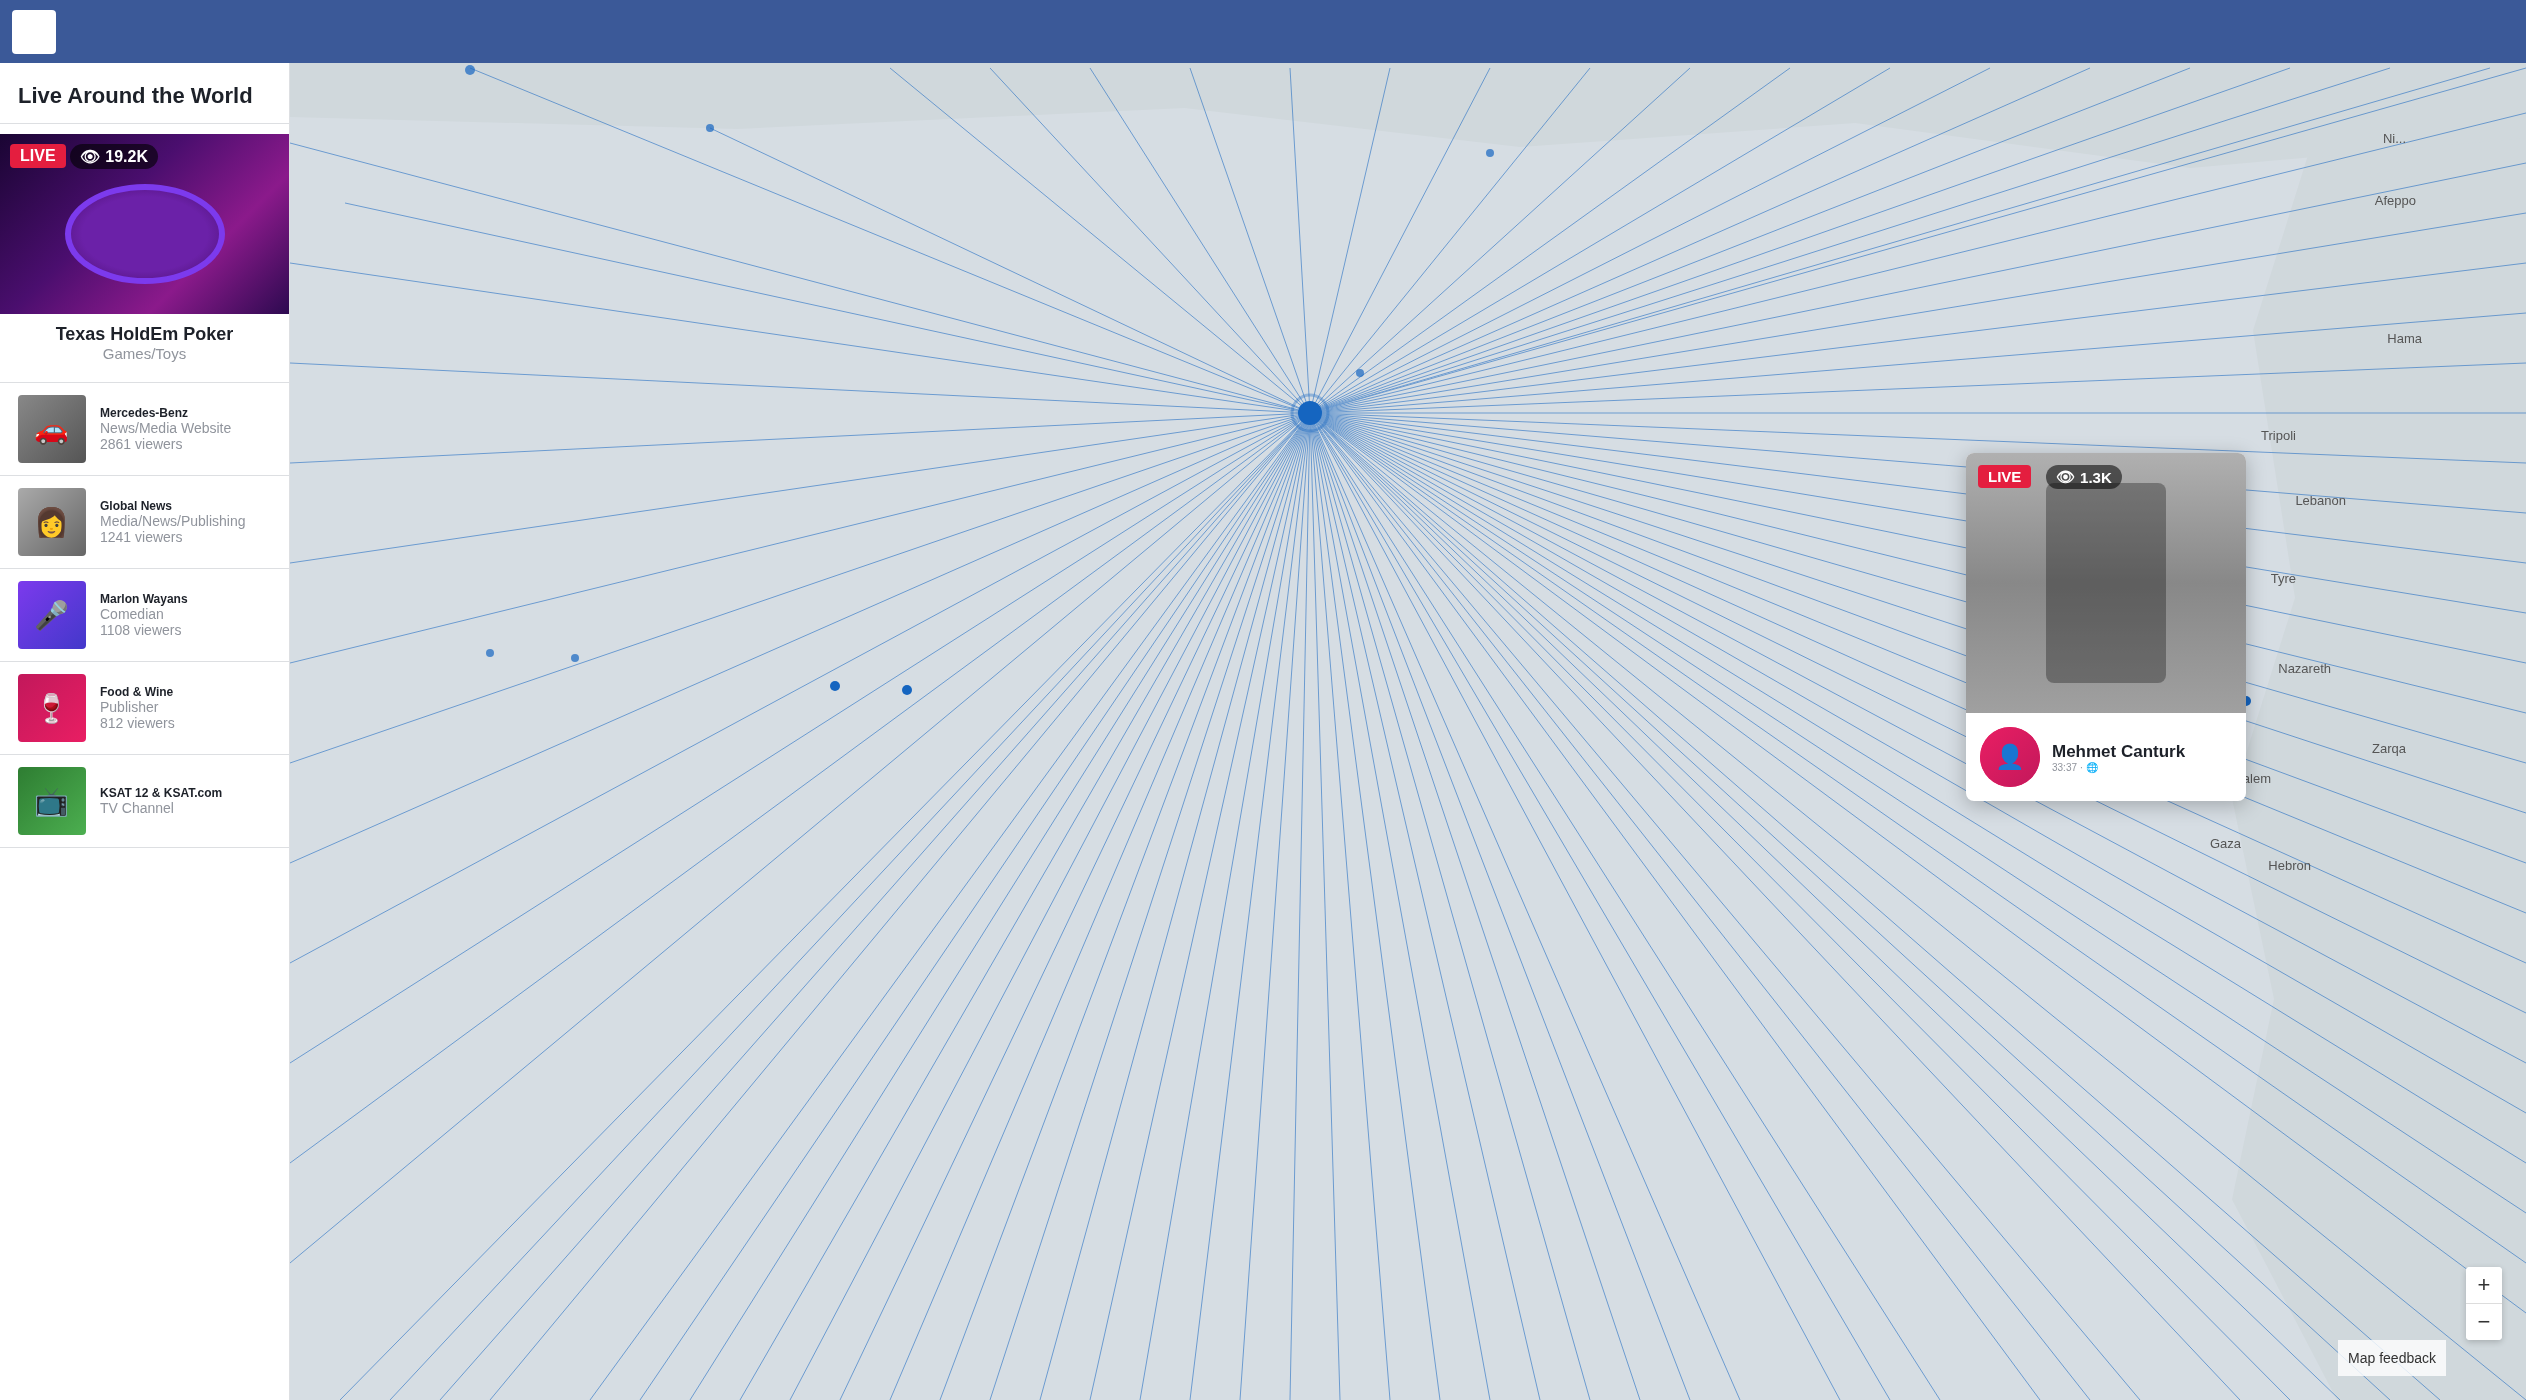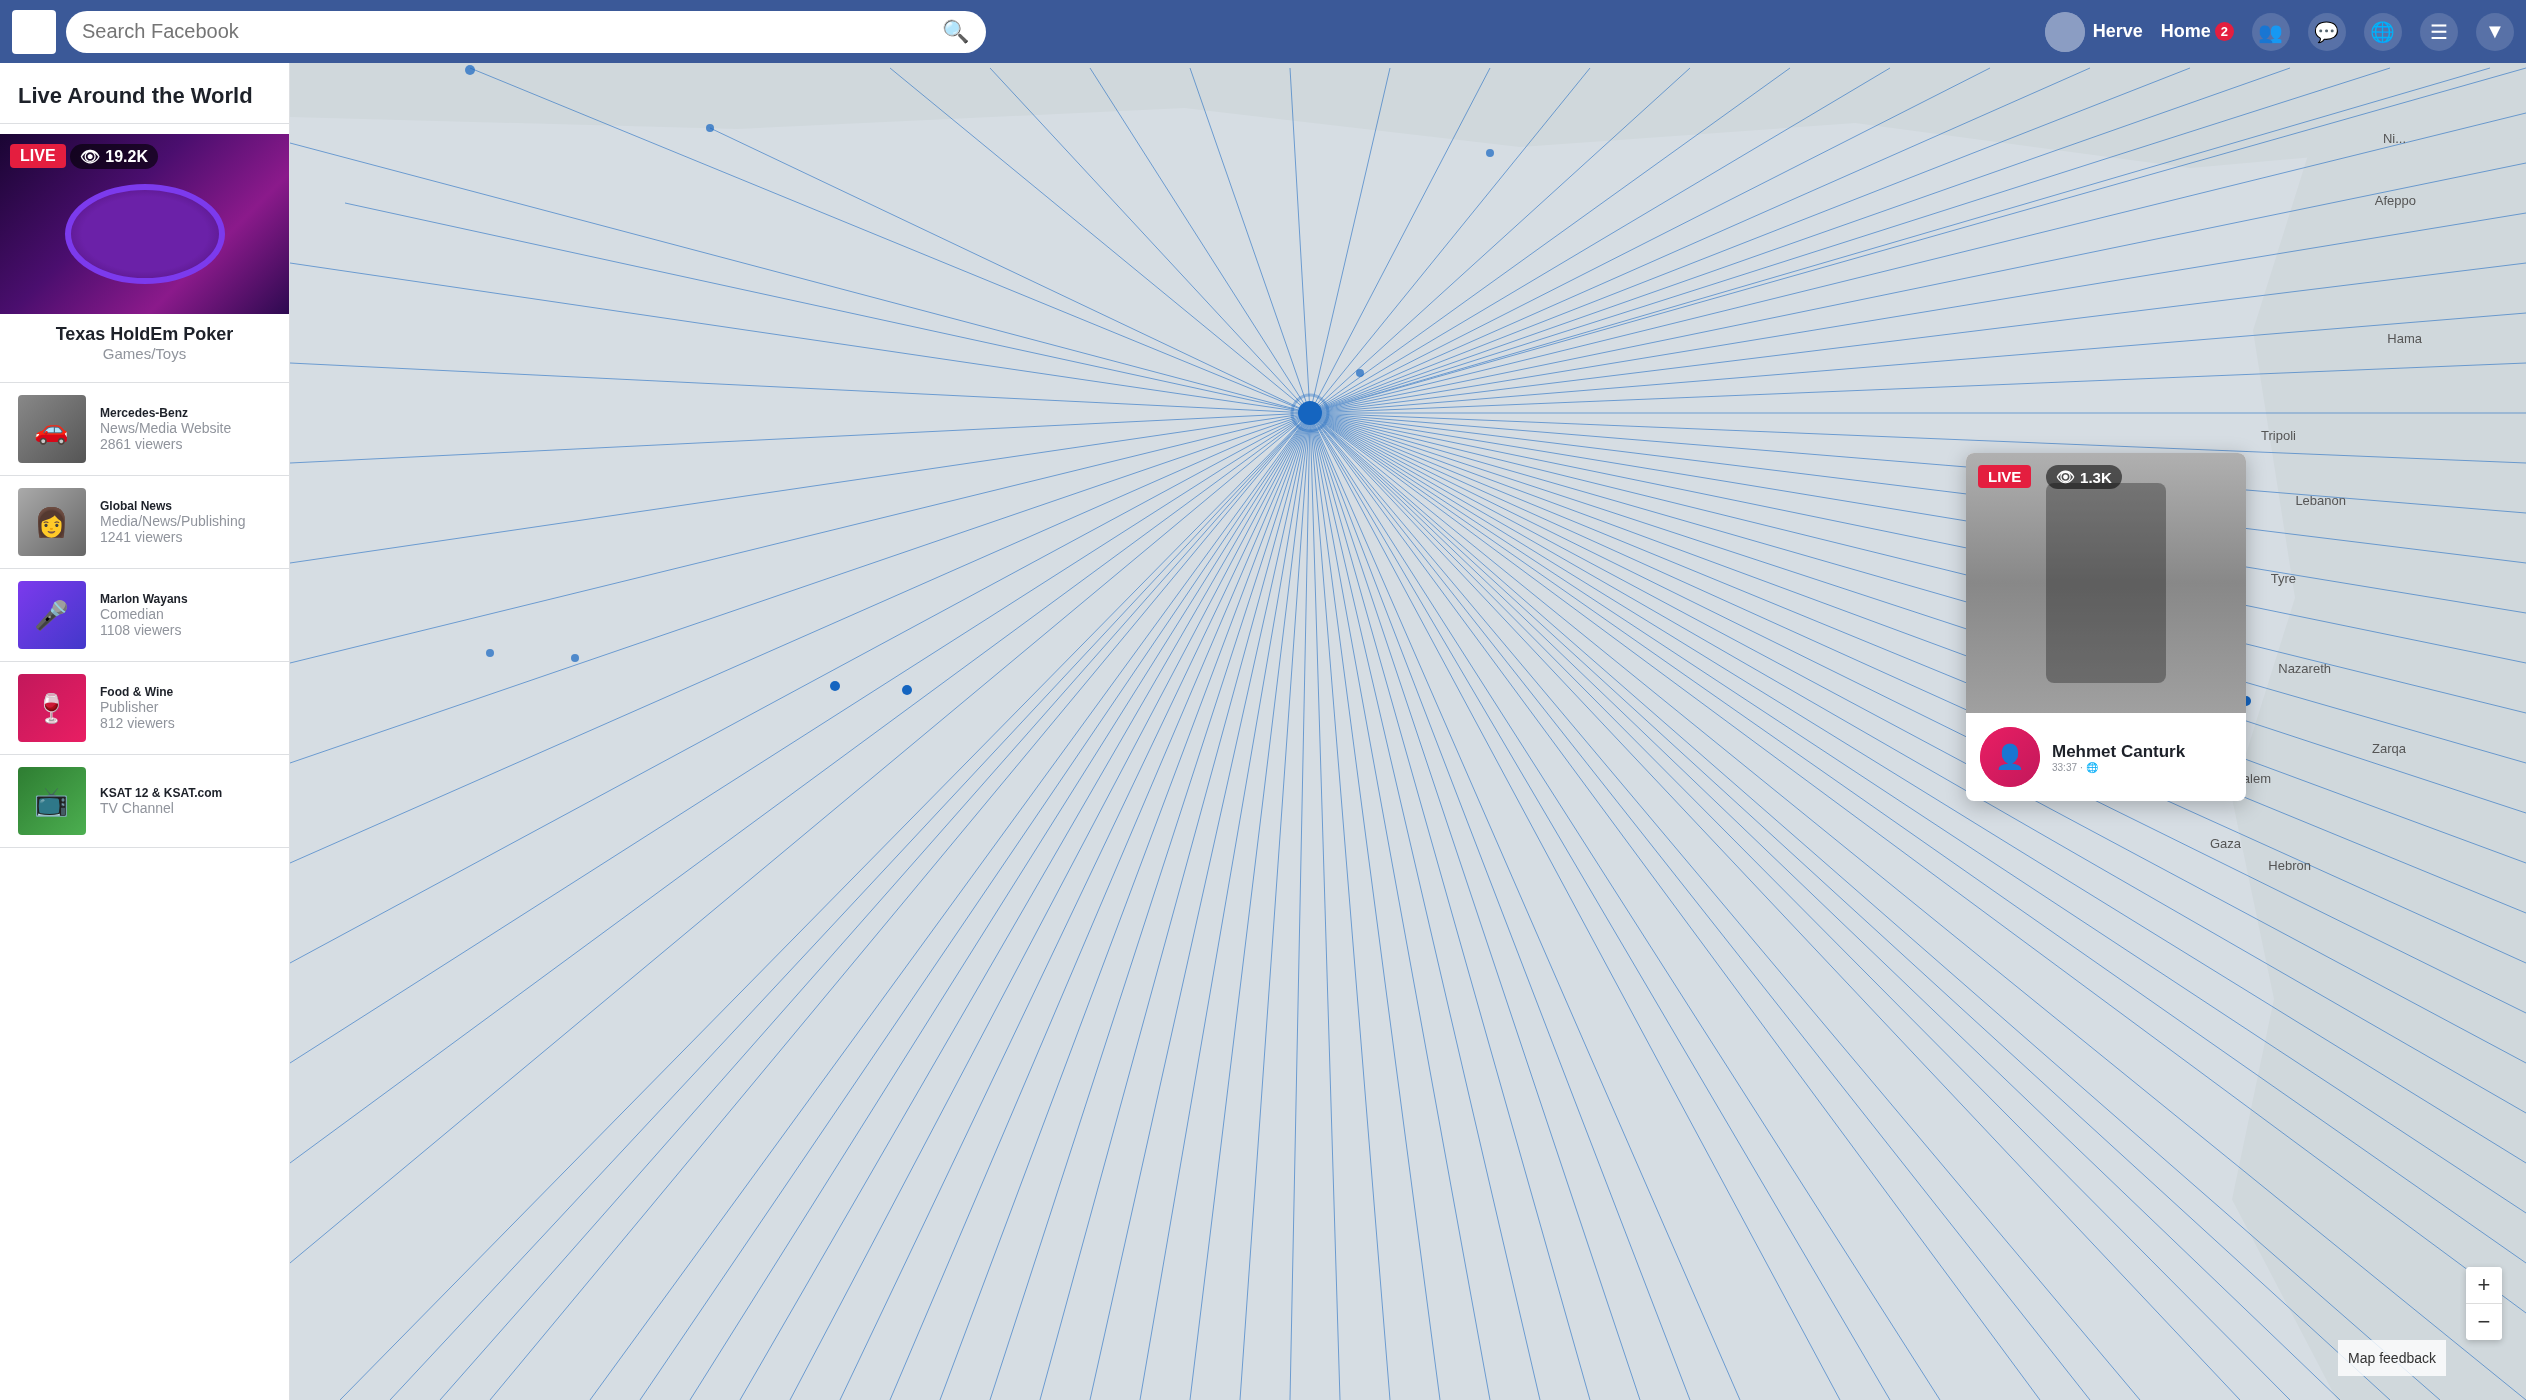--- a/index.html
+++ b/index.html
@@ -169,41 +169,20 @@
     }
   </style>
 </head>
 <body>
 
 <nav id="topnav">
   <div id="fb-logo">
     <svg viewBox="0 0 36 36" fill="#3b5998">
       <path fill="#fff" d="M36 18C36 8.059 27.941 0 18 0S0 8.059 0 18c0 8.98 6.576 16.42 15.188 17.787V23.203h-4.57V18h4.57v-3.965c0-4.512 2.687-7.004 6.797-7.004 1.968 0 4.027.351 4.027.351v4.43h-2.269c-2.234 0-2.93 1.387-2.93 2.81V18h4.988l-.797 5.203h-4.191v12.584C29.424 34.42 36 26.98 36 18z"></path>
     </svg>
-  </div>
-  <div id="search-box">
-    <input type="text" placeholder="Search Facebook" style="">
-    <span class="search-icon">🔍</span>
-  </div>
-  <div id="nav-right">
-    <div class="nav-user">
-      <div class="nav-avatar">
-        <div style="width:100%;height:100%;background:#8b9dc3;border-radius:50%;"></div>
-      </div>
-      <span>Herve</span>
-    </div>
-    <div class="nav-home">
-      <span>Home</span>
-      <span class="nav-badge">2</span>
-    </div>
-    <div class="nav-icon">👥</div>
-    <div class="nav-icon">💬</div>
-    <div class="nav-icon">🌐</div>
-    <div class="nav-icon">☰</div>
-    <div class="nav-icon">▼</div>
   </div>
 </nav>
 
 <div id="main">
 
   <aside id="sidebar">
     <div id="sidebar-title">Live Around the World</div>
 
     <div class="featured-card">
       <div class="featured-thumb">

